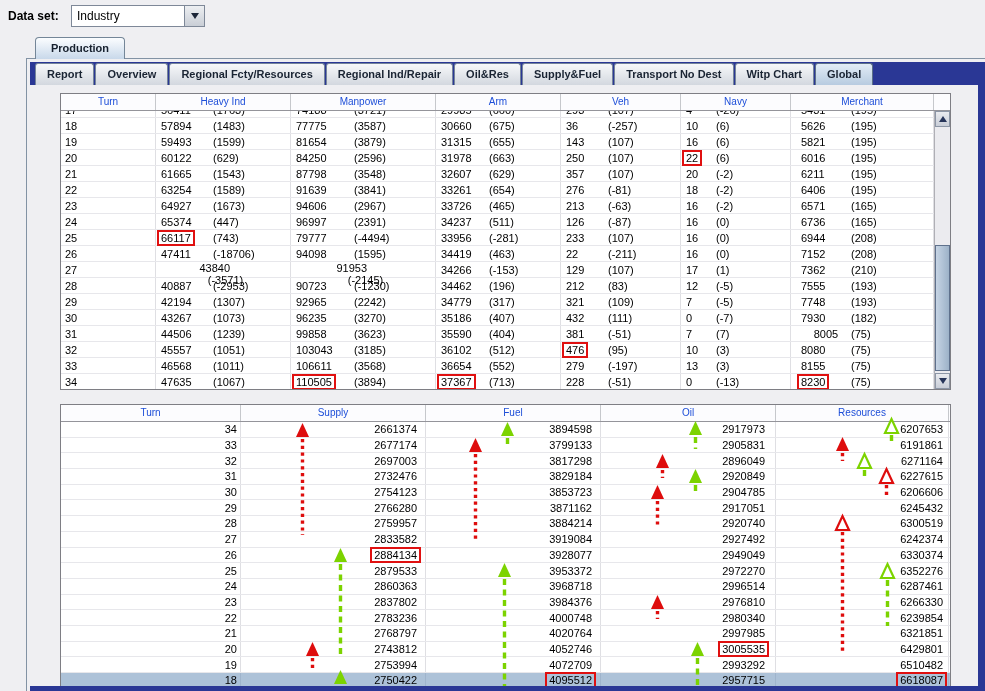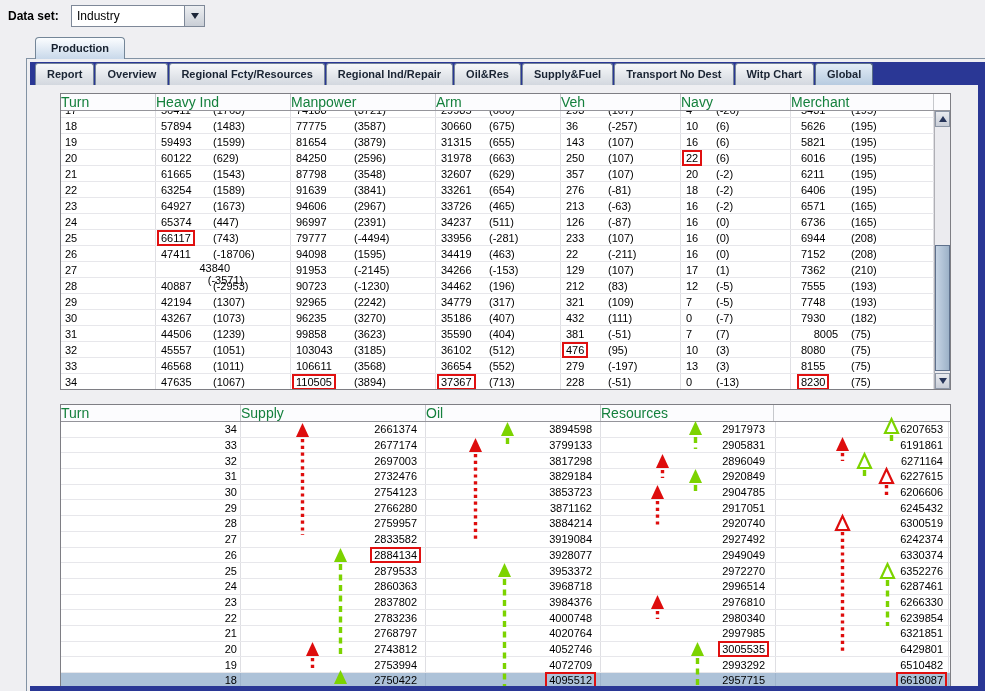--- a/index.html
+++ b/index.html
@@ -14,21 +14,21 @@
 .outer-content{position:absolute;left:26px;top:58px;width:959px;height:633px;border-top:1px solid #8292A4;border-left:1px solid #8292A4;background:#EFEFF2}
 .inner-pane{position:absolute;left:3px;top:3px;width:955px;height:629px;border-right:7px solid var(--navy);border-bottom:5px solid var(--navy);background:var(--navy)}
 .tab-strip{position:absolute;left:0;top:0;right:0;height:23px;background:var(--navy);display:flex;align-items:flex-end;padding-left:5px;overflow:hidden}
 .tab{height:22px;padding:0 11px;line-height:21px;font-size:11px;font-weight:bold;color:#1A2433;background:linear-gradient(#F7F8FA,#D3D8DF);border:1px solid #74849A;border-bottom:none;border-radius:3px 3px 0 0;margin-right:1px;white-space:nowrap}
 .tab.selected{background:linear-gradient(#E2ECF6,#B7CBE0);border-color:#5C7088}
 .inner-content{position:absolute;left:0;top:23px;right:0;bottom:0;background:#EFEFF2;overflow:hidden}
 .pane{position:absolute;background:#FFF;border:1px solid #7E7E84}
 .pane-top{left:30px;top:8px;width:891px;height:297px}
 .pane-bottom{left:30px;top:319px;width:891px;height:292px}
 .thead{position:absolute;left:0;top:0;right:0;height:17px;display:flex;background:#FCFCFE;border-bottom:1px solid #94949A}
-.th{height:100%;font-size:14px;line-height:16px;border-right:1px solid #C6C8CC;color:#15803d;overflow:hidden}
+.th{height:100%;font-size:10px;text-align:center;line-height:16px;border-right:1px solid #C6C8CC;color:#1d4ed8;overflow:hidden}
 .tbody-clip{position:absolute;left:0;top:17px;width:873px;bottom:0;overflow:hidden}
 #topBody{margin-top:-9px}
 .tr{display:flex;height:16px;border-bottom:1px solid #E7E7EB;background:#FFF}
 .tr2{display:flex;height:15.7px;border-bottom:1px solid #E7E7EB;background:#FFF}
 .tr.selected,.tr2.selected{background:var(--sel)}
 .tr2.selected .td{border-right-color:#9FB4CC;border-bottom-color:#9FB4CC}
 .td{height:100%;font-size:11px;border-right:1px solid #DFDFE3;display:flex;align-items:center;white-space:nowrap;overflow:visible}
 .td .val{display:inline-block}
 .td .delta{display:inline-block}
 .num{justify-content:flex-end}
@@ -353,21 +353,21 @@
                     <span class="val" style="width: 50px;"><span>7152</span></span>
                     <span class="delta">(208)</span>
                   </div>
                 </div>
                 <div class="tr">
                   <div class="td" style="width: 95px; padding-left: 4px;">27</div>
                   <div class="td" style="width: 135px; padding-left: 5px; flex-direction: column;">
                     <span class="val" style="width: 52px;"><span>43840</span></span>
                     <span class="delta">(-3571)</span>
                   </div>
-                  <div class="td" style="width: 145px; padding-left: 5px;">
+                  <div class="td" style="width: 145px; padding-left: 5px; flex-direction: column;">
                     <span class="val" style="width: 58px;"><span>91953</span></span>
                     <span class="delta">(-2145)</span>
                   </div>
                   <div class="td" style="width: 125px; padding-left: 5px;">
                     <span class="val" style="width: 48px;"><span>34266</span></span>
                     <span class="delta">(-153)</span>
                   </div>
                   <div class="td" style="width: 120px; padding-left: 5px;">
                     <span class="val" style="width: 42px;"><span>129</span></span>
                     <span class="delta">(107)</span>
@@ -582,20 +582,21 @@
             <div class="sb-btn down">
                 <span class="tri-down-s"></span>
               </div>
           </div>
         </div>
 
         <div class="pane pane-bottom">
           <div class="thead" id="botHead">
               <div class="th" style="width: 180px;">Turn</div>
               <div class="th" style="width: 185px;">Supply</div>
+              <div class="th" style="width: 175px;">Fuel</div>
               <div class="th" style="width: 175px;">Oil</div>
               <div class="th" style="width: 173px;">Resources</div>
             </div>
           <div class="bt-body" id="botBody">
               <div class="tr2">
                 <div class="td num" style="width: 180px; padding-right: 3px;">
                   <span>34</span>
                 </div>
                 <div class="td num" style="width: 185px; padding-right: 8px;">
                   <span>2661374</span>

